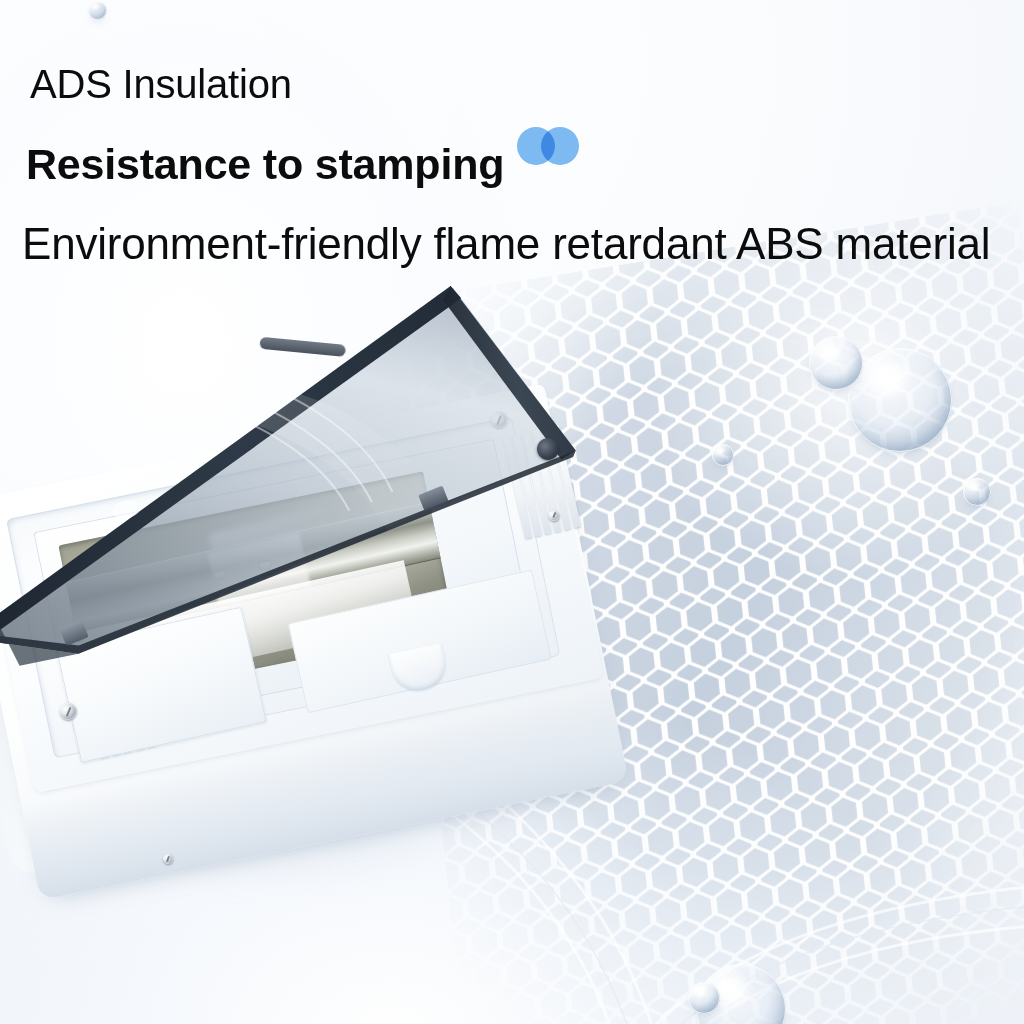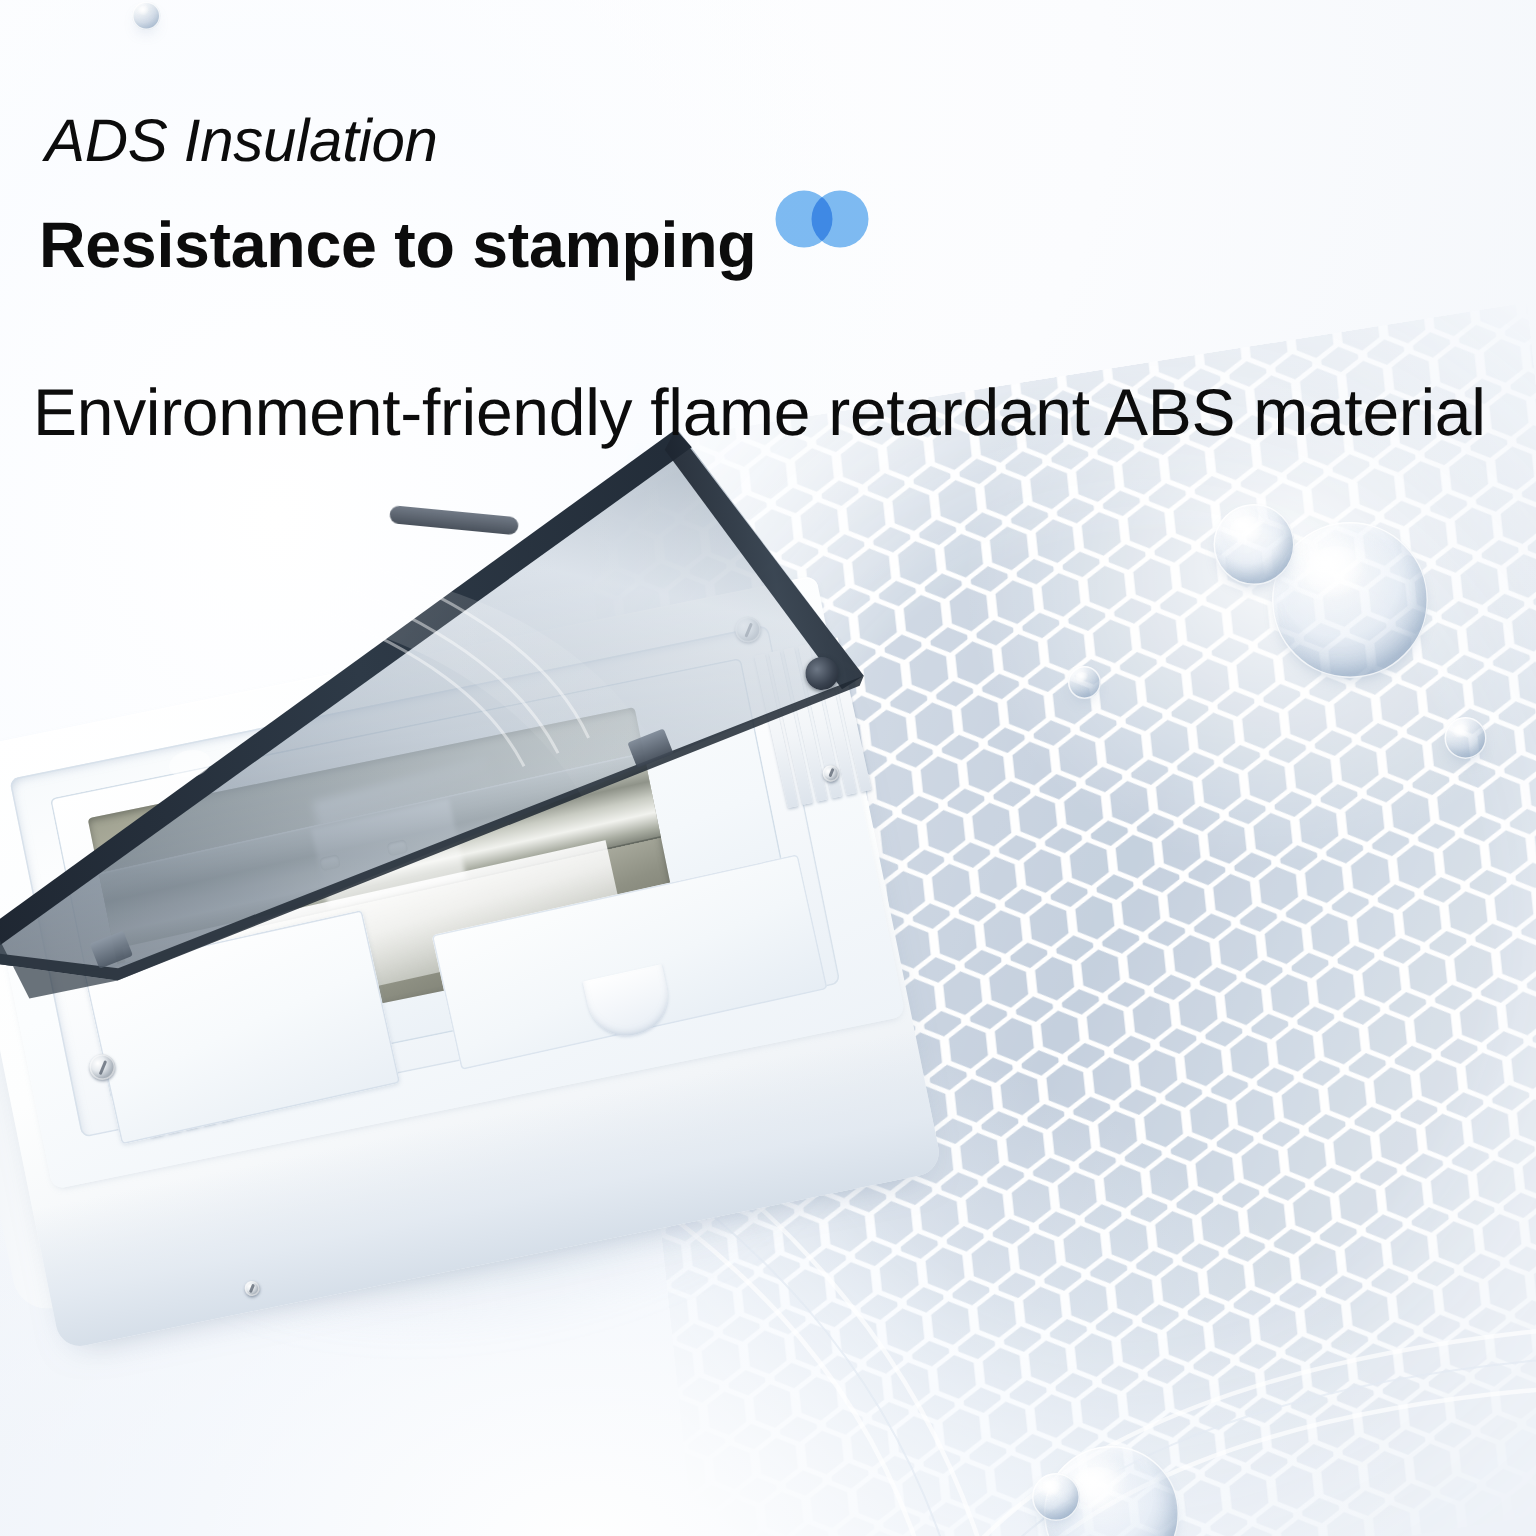--- a/index.html
+++ b/index.html
@@ -71,23 +71,23 @@
 
   
   .copy{position:absolute;left:0;top:0;width:1024px;}
   .line{
     color:#0c0c0c;
     font-weight:400;
     letter-spacing:-.2px;
     white-space:nowrap;
     line-height:1;
   }
-  .line1{position:absolute;left:30px;top:74px;font-size:40px;font-style:italic;}
+  .line1{position:absolute;left:30px;top:64px;font-size:40px;}
   .line2{position:absolute;left:26px;top:143px;font-size:43px;}
-  .line3{position:absolute;left:22px;top:222px;font-size:44px;margin-top:32px;}
+  .line3{position:absolute;left:22px;top:222px;font-size:44px;}
 
   
   .venn{position:absolute;left:517px;top:127px;width:62px;height:38px;}
   .venn i{
     position:absolute;top:0;width:38px;height:38px;border-radius:50%;
     background:var(--c1);mix-blend-mode:multiply;display:block;
   }
   .venn i.a{left:0;}
   .venn i.b{left:24px;}
 

